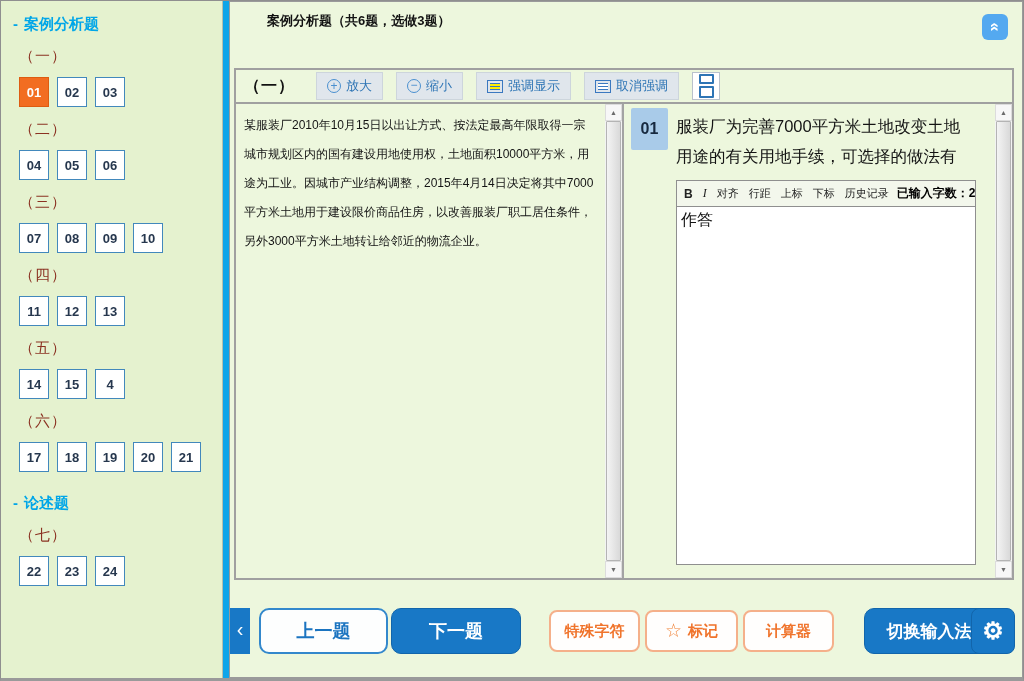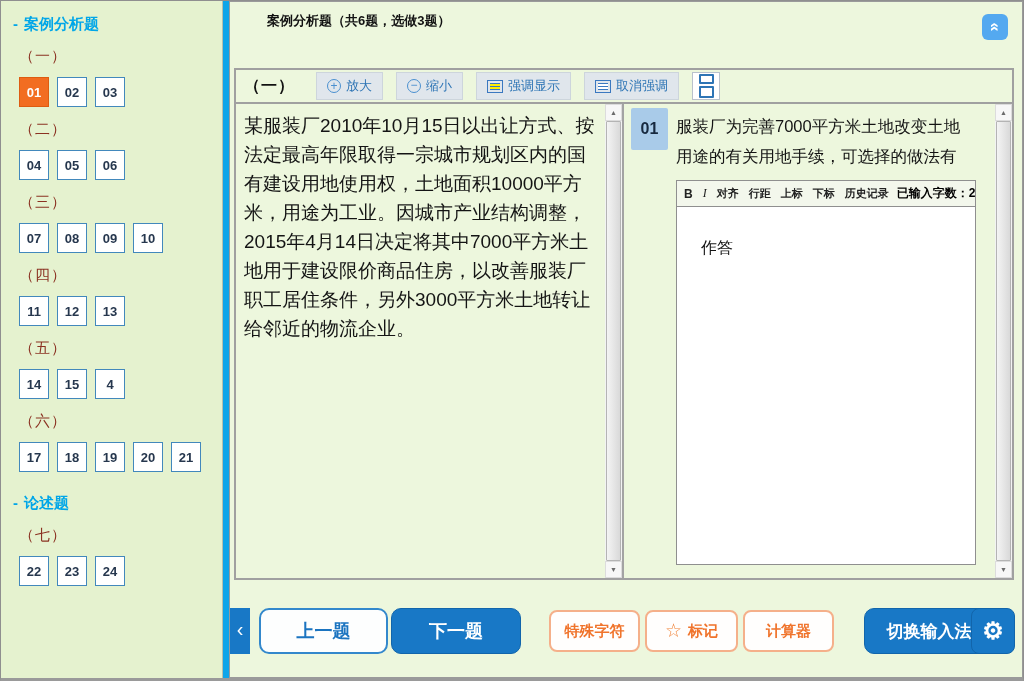--- a/index.html
+++ b/index.html
@@ -52,21 +52,21 @@
   .split-btn { width:28px; height:28px; background:#ffffff; border:1px solid #b9c2cc;
                display:inline-flex; flex-direction:column; align-items:center;
                justify-content:center; gap:2px; cursor:pointer; }
   .split-btn::before { content:""; width:11px; height:6px; border:2px solid #2e75b5; border-radius:1px; }
   .split-btn::after  { content:""; width:11px; height:8px; border:2px solid #2e75b5; border-radius:1px; }
 
   .panels { position:absolute; left:0; right:0; top:34px; bottom:0; display:flex; }
 
   
   .passage-panel { width:386px; display:flex; }
-  .passage-text { flex:1; padding:7px 10px 0 8px; font-size:19px; line-height:29px; color:#141414; }
+  .passage-text { flex:1; padding:7px 10px 0 8px; font-size:12px; line-height:29px; color:#141414; }
   .panel-divider { width:2px; background:#a3a3a3; }
 
   
   .vscroll { width:17px; background:#f3f3f3; position:relative; flex:none; }
   .vs-arrow { position:absolute; left:0; width:17px; height:17px; background:#f7f7f7;
               border:1px solid #dcdcdc; color:#6b6b6b; font-size:7px; display:flex;
               align-items:center; justify-content:center; cursor:pointer; }
   .vs-up { top:0; } .vs-up::before { content:"▲"; }
   .vs-down { bottom:0; } .vs-down::before { content:"▼"; }
   .vs-thumb { position:absolute; left:1px; right:1px; top:17px; bottom:17px;
@@ -81,23 +81,23 @@
              display:flex; align-items:center; justify-content:center; border-radius:2px; }
   .q-text { padding:7px 26px 0 52px; font-size:16.5px; line-height:30px; color:#141414; }
   .editor { margin:9px 0 0 52px; width:300px; height:385px; border:1px solid #8f8f8f;
             background:#ffffff; display:flex; flex-direction:column; }
   .editor-toolbar { height:26px; background:#f3f7ec; border-bottom:1px solid #8f8f8f;
                     display:flex; align-items:center; gap:10px; padding:0 7px;
                     font-size:11px; color:#222; white-space:nowrap; }
   .et-b { font-weight:bold; font-size:12px; cursor:pointer; }
   .et-i { font-style:italic; font-family:"Liberation Serif","DejaVu Serif",serif;
           font-size:12px; cursor:pointer; }
-  .et-item { cursor:pointer;font-weight:bold; }
+  .et-item { cursor:pointer; }
   .et-count { font-weight:bold; font-size:12px; color:#000; margin-left:-2px; }
-  .editor-body { flex:1; padding:3px 24px; font-size:16px; color:#141414; cursor:text;margin-top:28px; }
+  .editor-body { flex:1; padding:3px 4px; font-size:16px; color:#141414; cursor:text; }
 
   
   .bottom-bar { position:absolute; left:0; right:0; bottom:0; height:95px; }
   .side-tab { position:absolute; left:0; top:26px; width:20px; height:46px;
               background:#1878c6; border:none; color:#ffffff; font-size:20px;
               display:flex; align-items:center; justify-content:center; cursor:pointer; }
   .side-tab::before { content:"‹"; margin-top:-3px; }
   .nav-btn { position:absolute; top:26px; height:46px; border-radius:10px; font-size:18px;
              font-weight:bold; cursor:pointer; display:flex; align-items:center; justify-content:center; }
   .btn-prev { left:29px; width:129px; background:#fdfefe; border:2px solid #3388cc; color:#1b74c0; }

